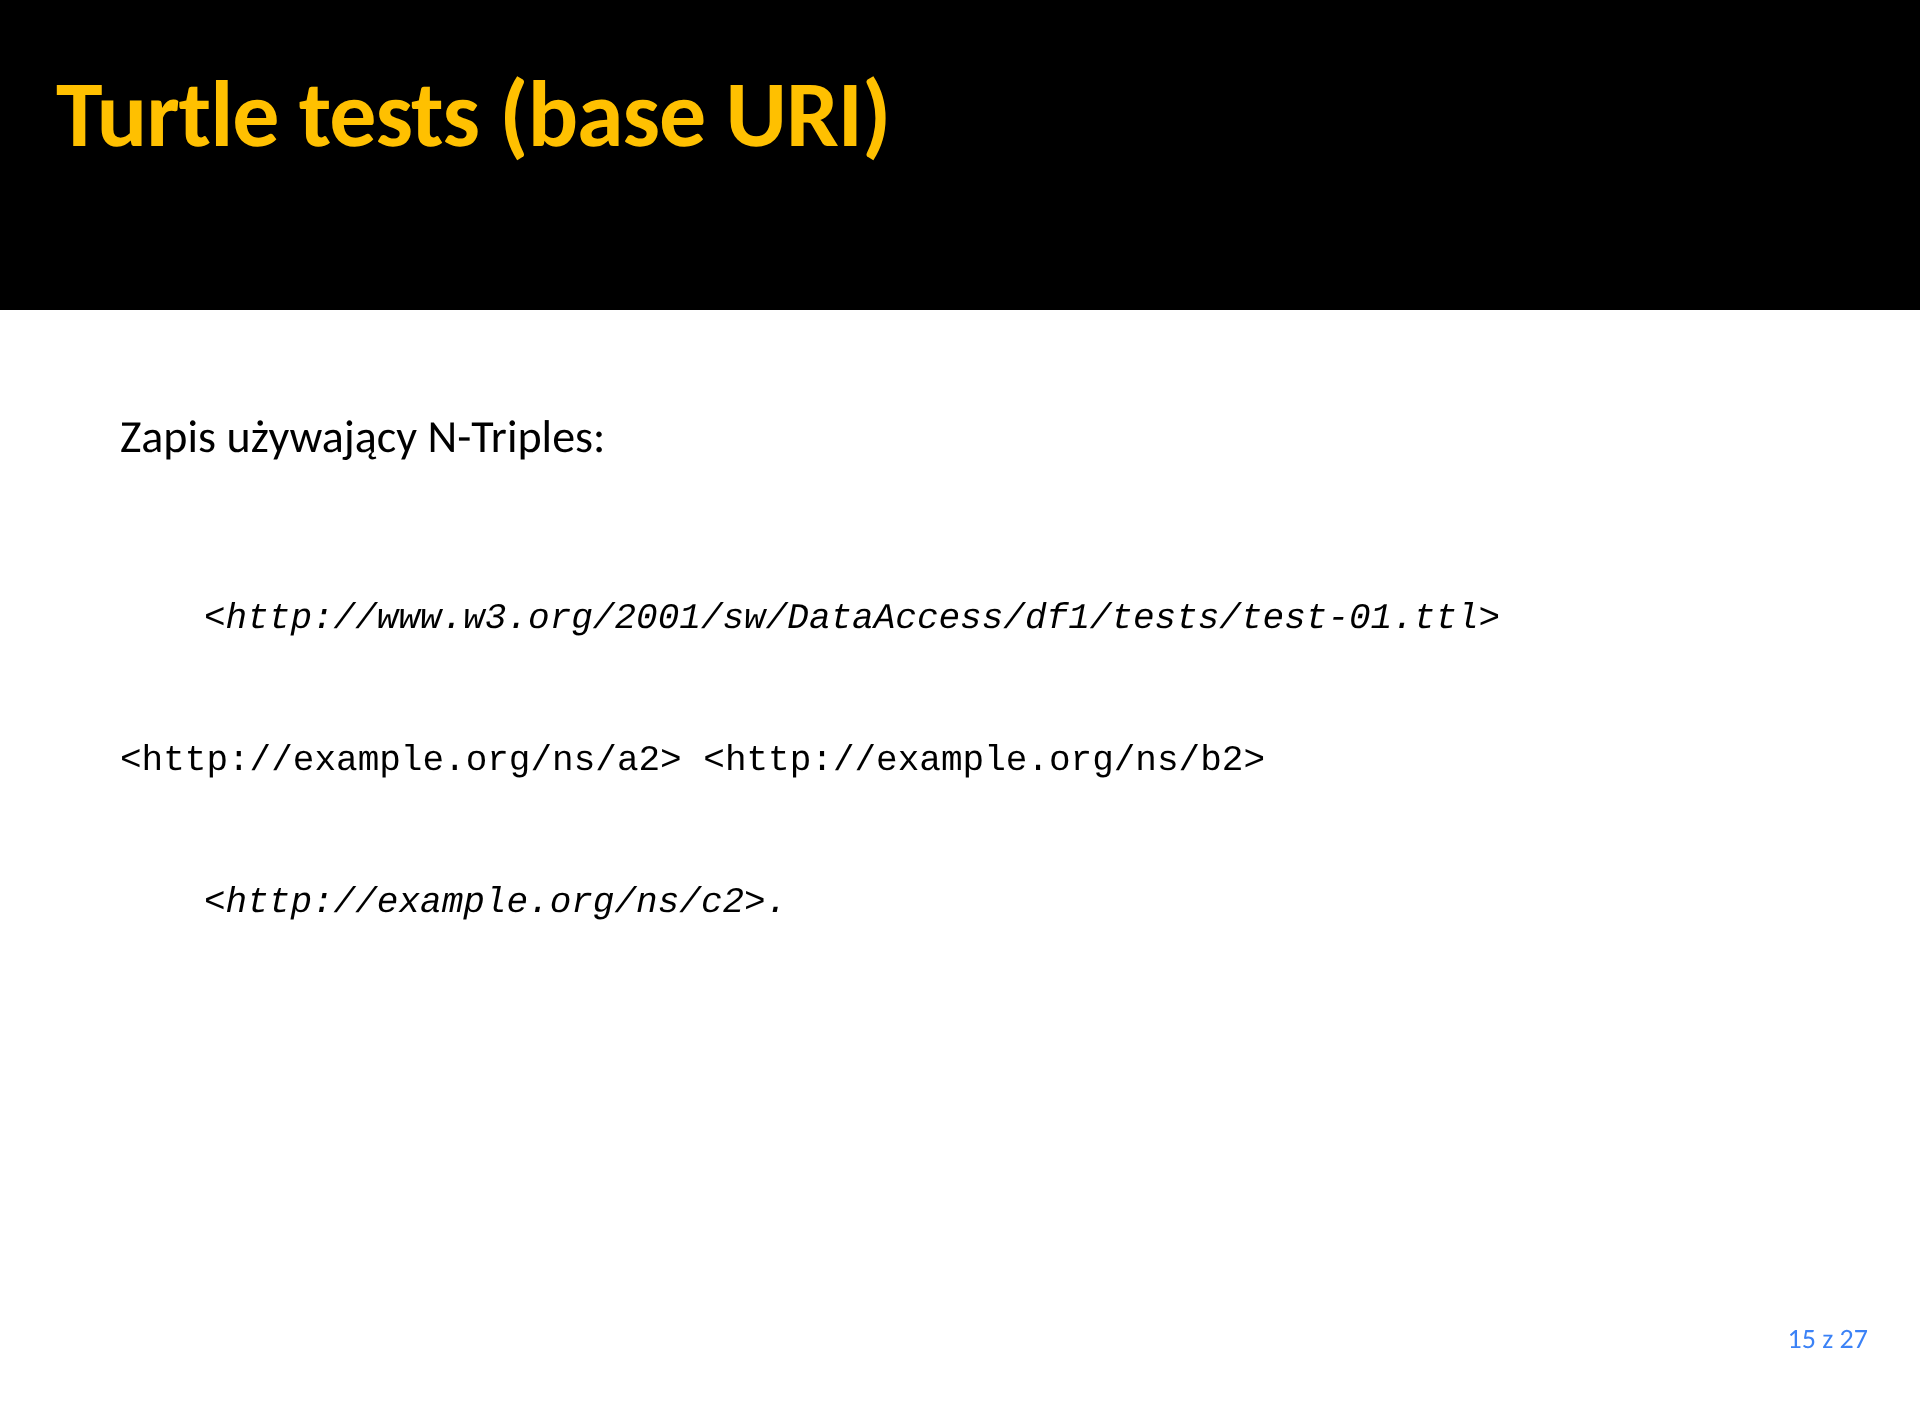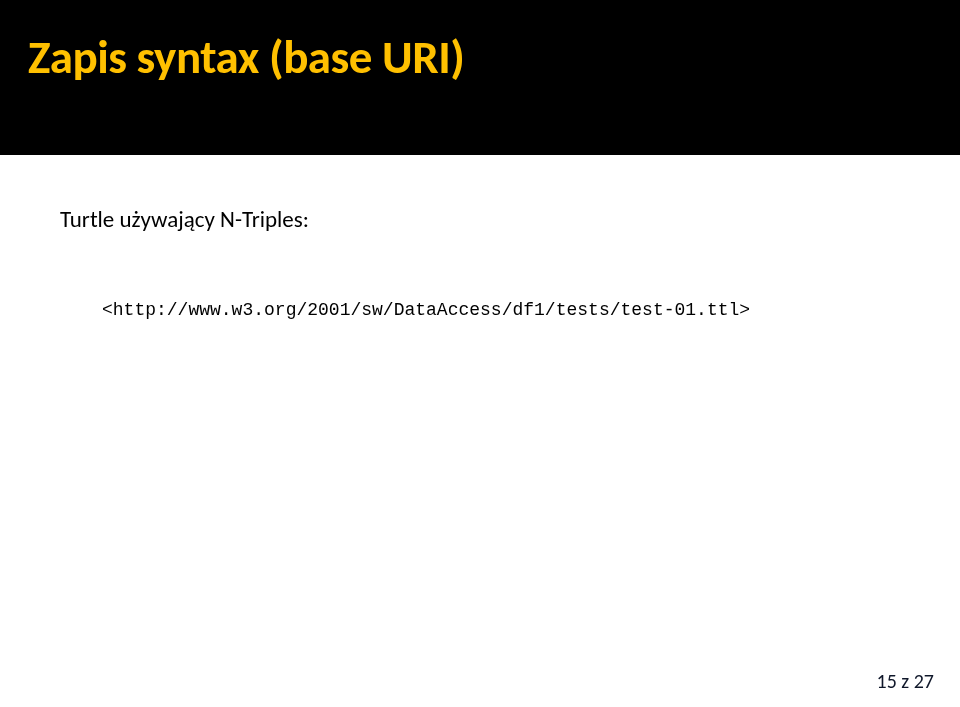--- a/index.html
+++ b/index.html
@@ -33,40 +33,43 @@
     margin-bottom: 18px;
   }
   .code {
     font-family: "Courier New", Courier, monospace;
     font-size: 18px;
     line-height: 1.32;
     white-space: pre;
   }
   .indent {
     padding-left: 42px;
+    font-style: italic;
   }
   .footer {
     position: absolute;
-    bottom: 14px;
+    bottom: 29px;
     right: 26px;
-    font-size: 20px;
-    color: #0f172a;
+    font-size: 14px;
+    color: #3b82f6;
   }
 </style>
 </head>
 <body>
 
 <div class="header">
-  <div class="title">Zapis syntax (base URI)</div>
+  <div class="title">Turtle tests (base URI)</div>
 </div>
 
 <div class="content">
-  <div class="subtitle">Turtle używający  N-Triples:</div>
+  <div class="subtitle">Zapis używający  N-Triples:</div>
   <div class="code">
     <div class="indent">&lt;http://www.w3.org/2001/sw/DataAccess/df1/tests/test-01.ttl&gt;</div>
+    <div>&lt;http://example.org/ns/a2&gt; &lt;http://example.org/ns/b2&gt;</div>
+    <div class="indent">&lt;http://example.org/ns/c2&gt;.</div>
     
     
     
     
     
   </div>
 </div>
 
 <div class="footer">15 z 27</div>
 

